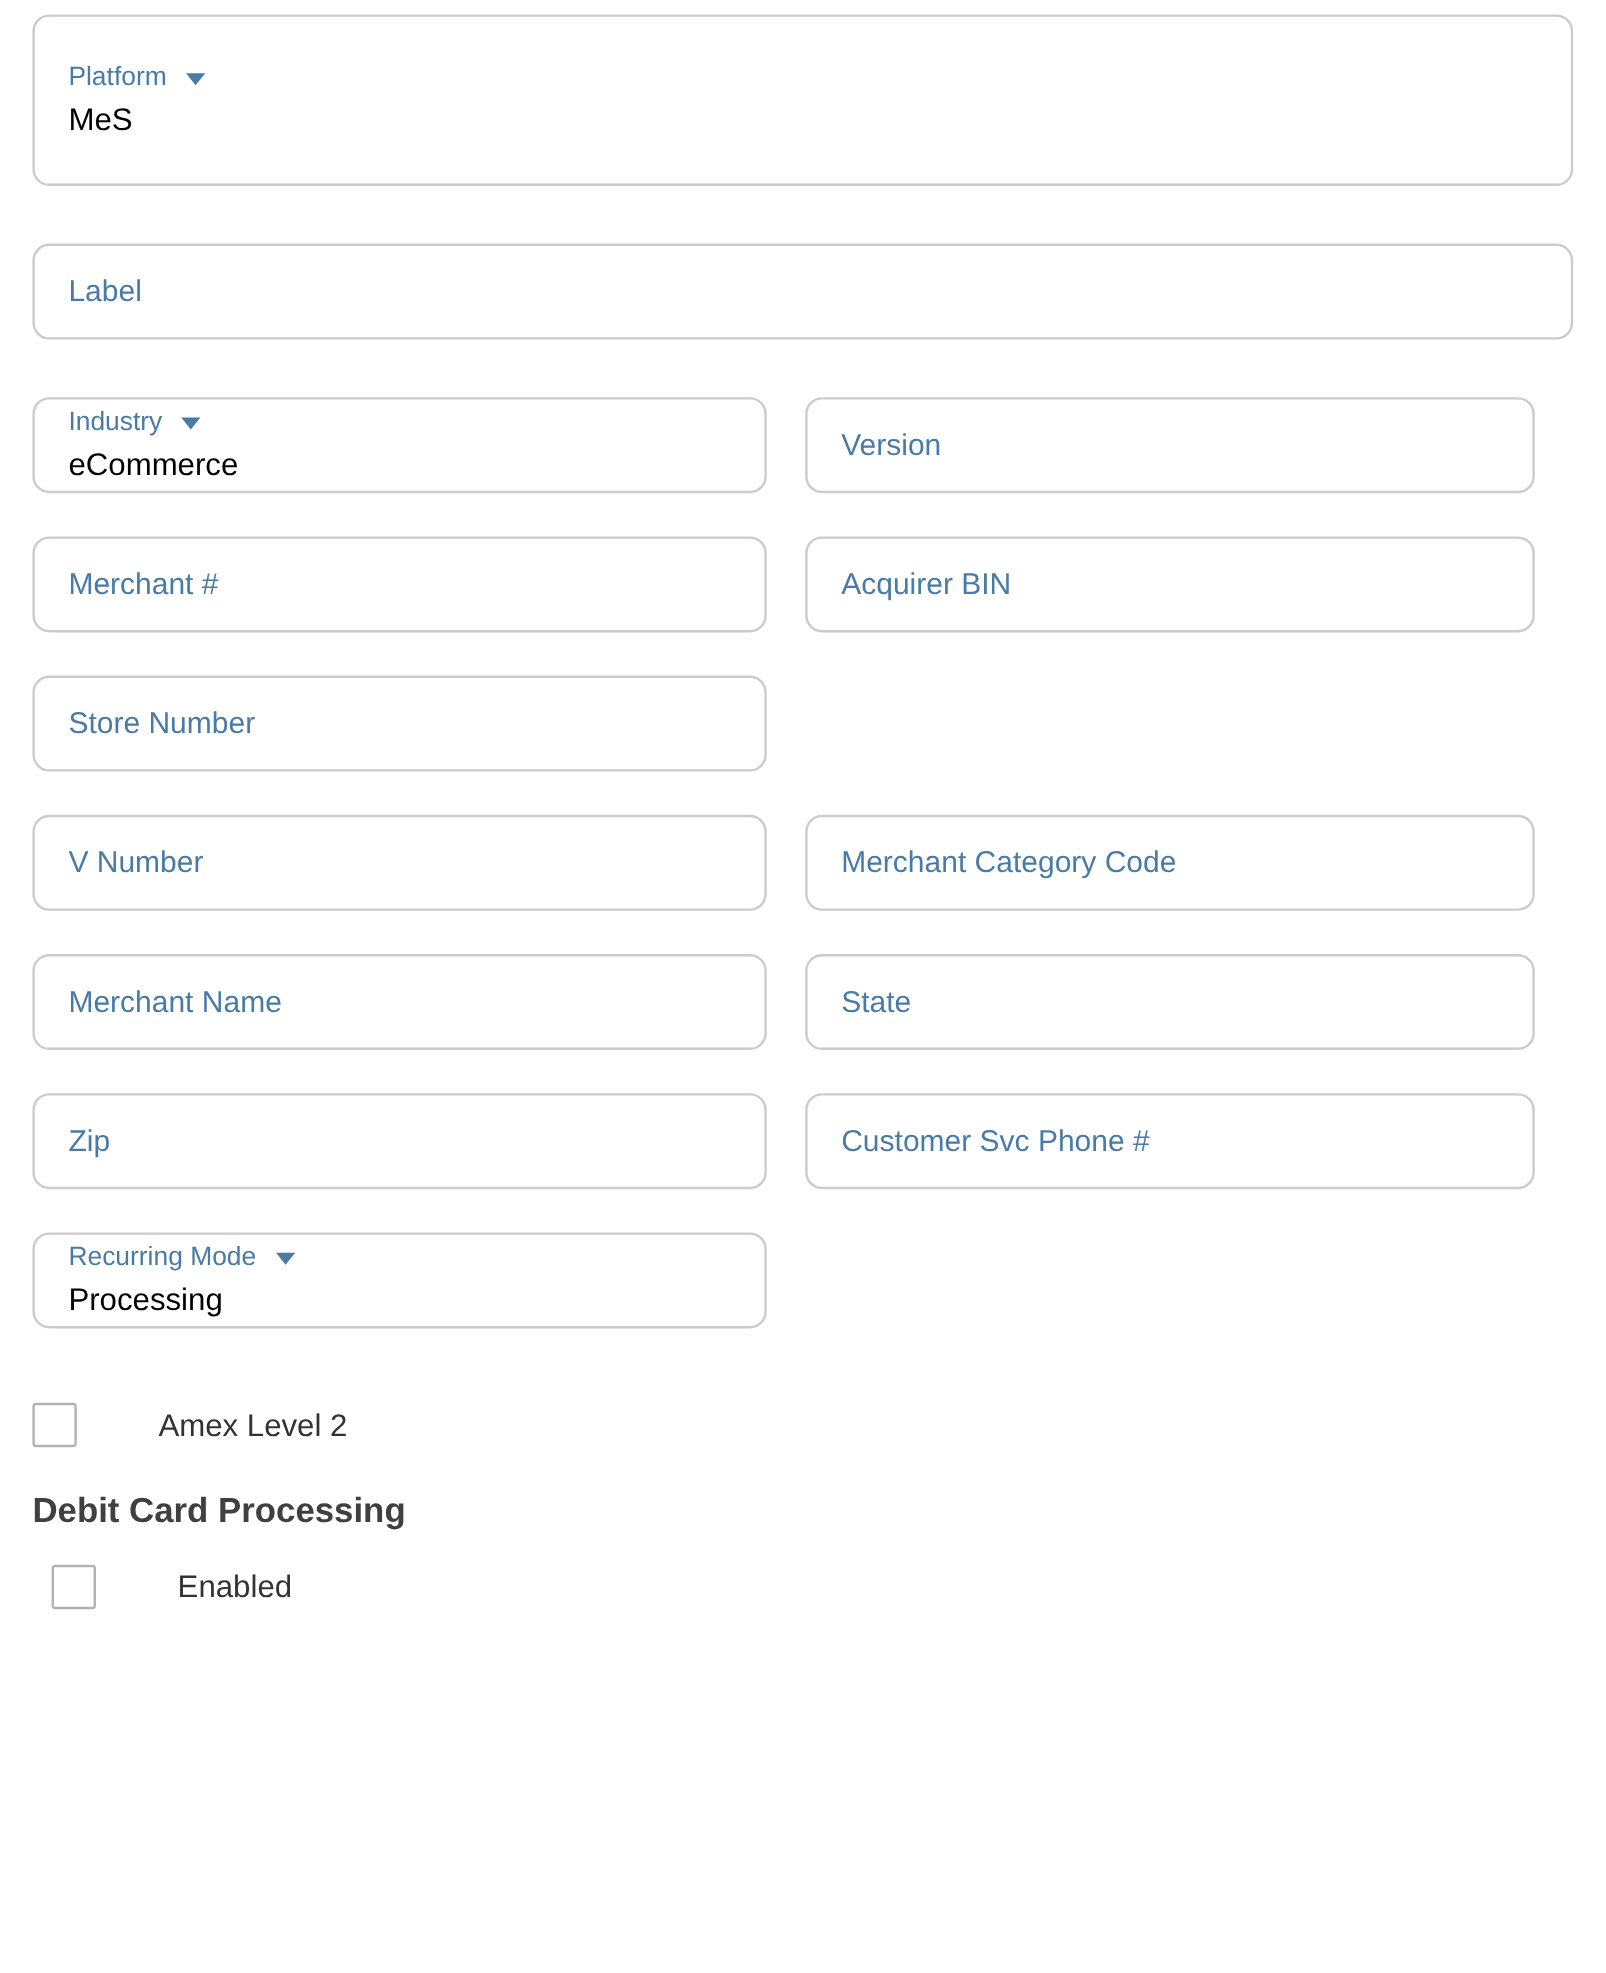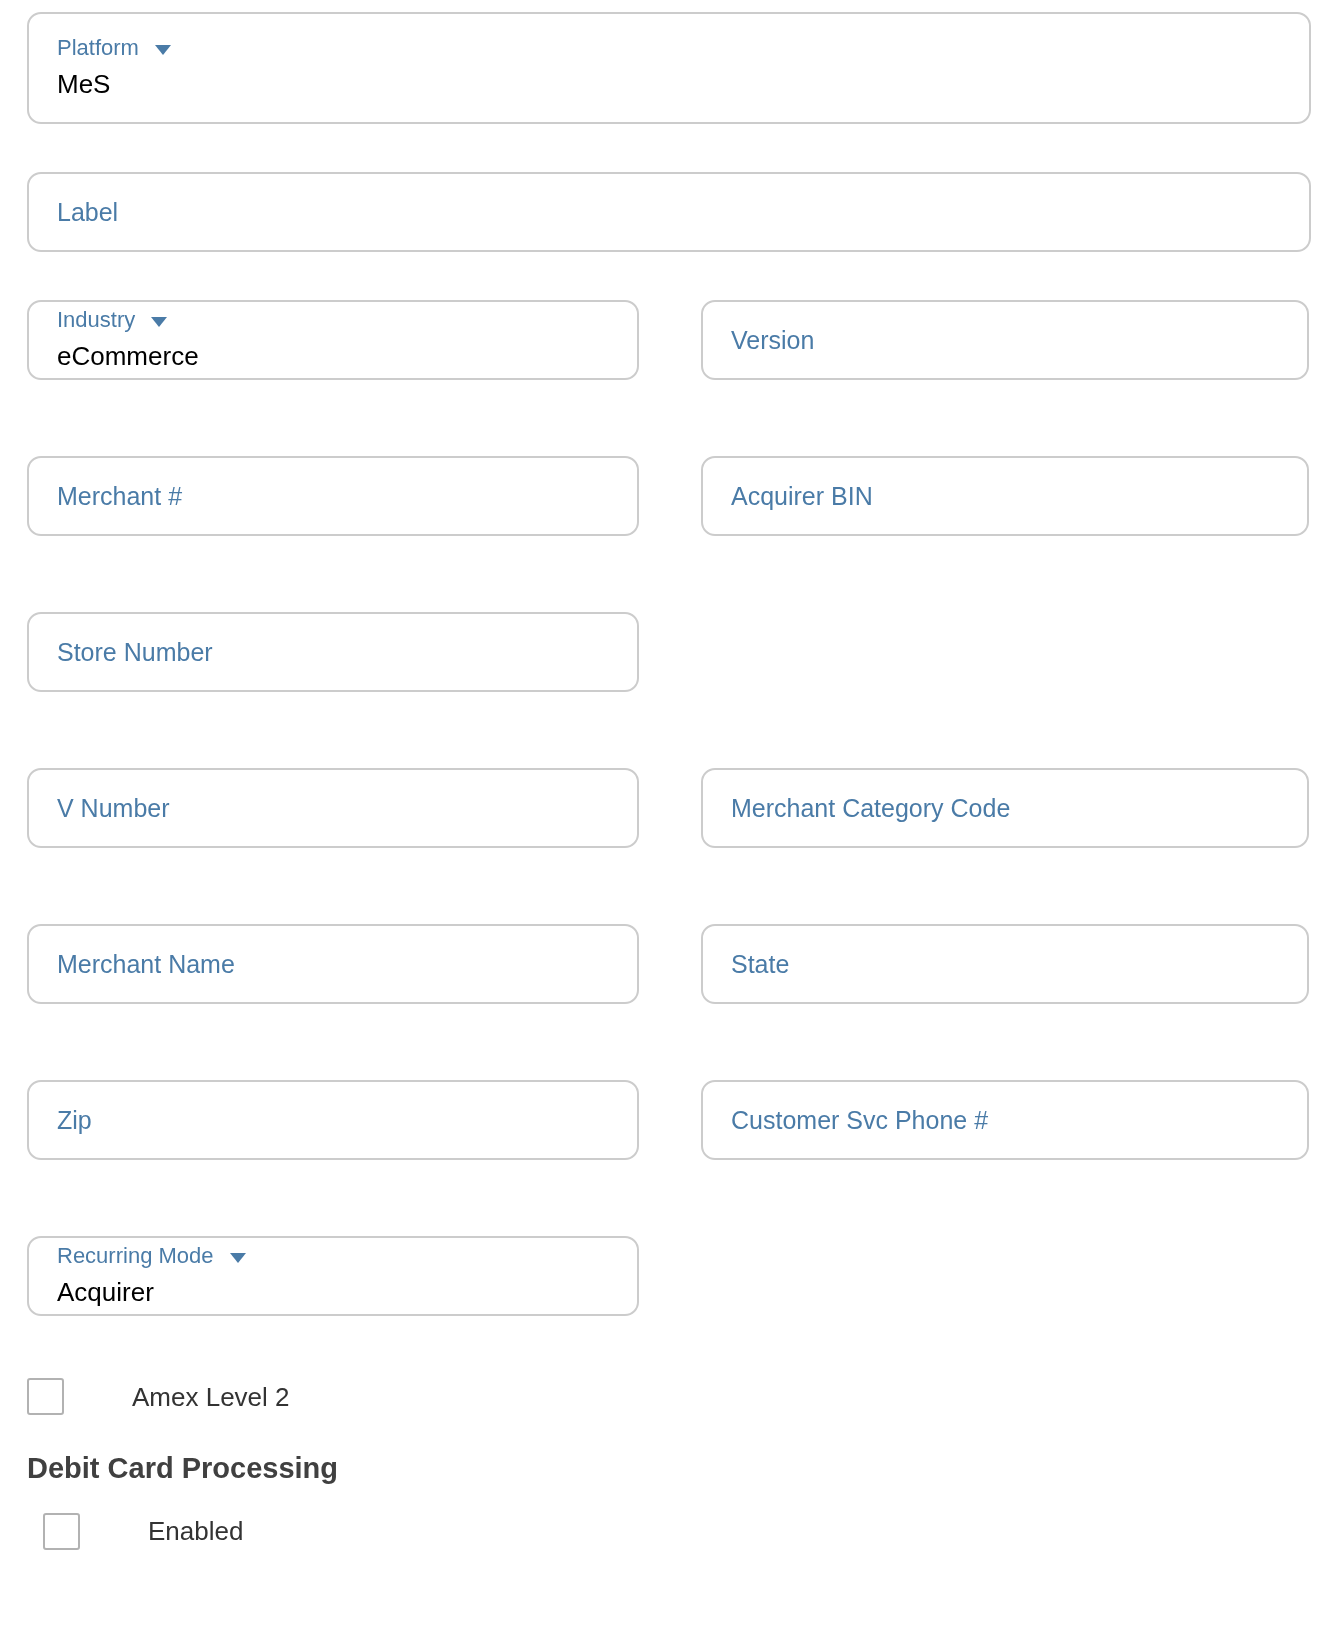--- a/index.html
+++ b/index.html
@@ -18,27 +18,27 @@
     border: 2px solid #cccccc;
     border-radius: 14px;
     background: #ffffff;
     height: 80px;
     display: flex;
     flex-direction: column;
     justify-content: center;
     padding: 0 28px;
     overflow: hidden;
   }
-  .field.tall { height: 112px; }
+  .field.tall { height: 143px; }
   .row { margin-bottom: 48px; }
   .two-col {
     display: grid;
     grid-template-columns: 612px 608px;
-    column-gap: 62px;
-    margin-bottom: 76px;
+    column-gap: 32px;
+    margin-bottom: 36px;
   }
   .half-row {
     display: grid;
     grid-template-columns: 612px 608px;
     column-gap: 62px;
   }
   
   .dd-label-row {
     display: flex;
     align-items: center;
@@ -181,21 +181,21 @@
       <input type="text" placeholder="Customer Svc Phone #" style="">
     </div>
   </div>
 
   <div class="half-row">
     <div class="field">
       <span class="dd-label-row">
         <span class="dd-label">Recurring Mode</span>
         <span class="caret"></span>
       </span>
-      <span class="dd-value">Acquirer</span>
+      <span class="dd-value">Processing</span>
     </div>
     <div></div>
   </div>
 
   <div class="checkbox-row amex">
     <span class="checkbox"></span>
     <span class="cb-label">Amex Level 2</span>
   </div>
 
   <div class="section-heading">Debit Card Processing</div>

